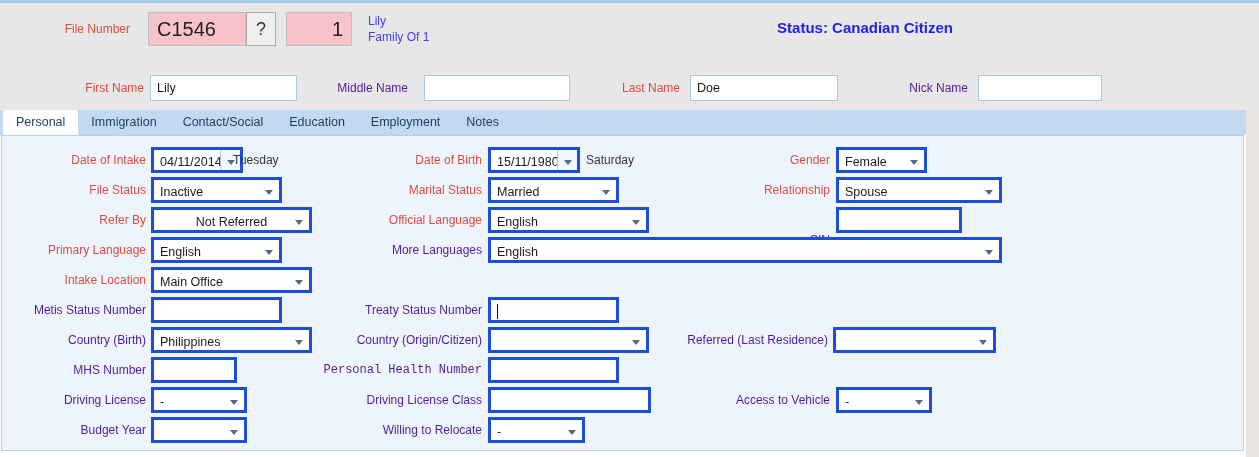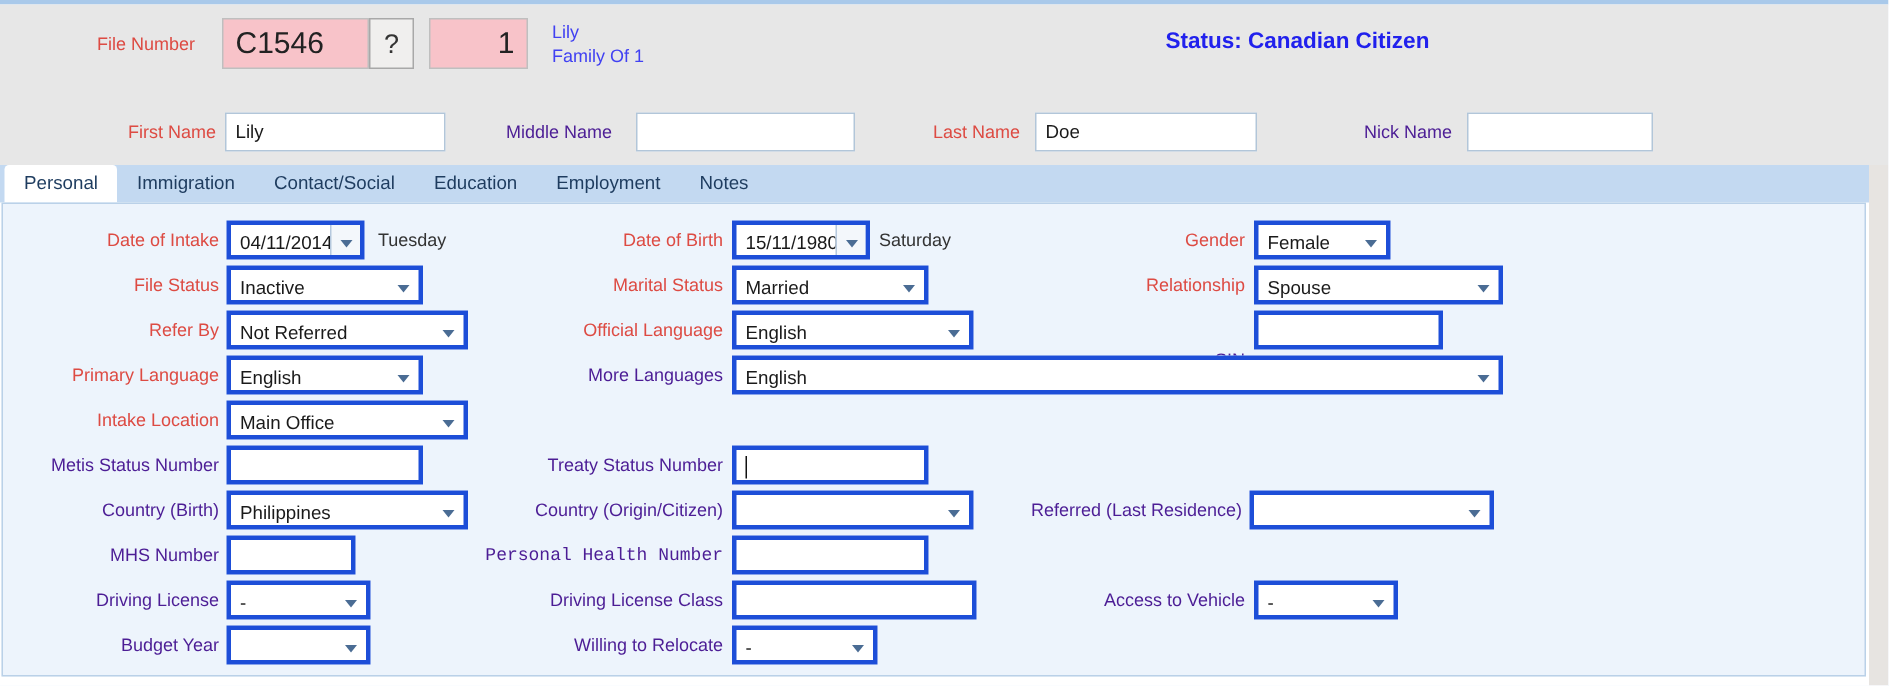--- a/index.html
+++ b/index.html
@@ -90,21 +90,21 @@
 
   <div class="panel">
 
     <div class="flabel req" style="left:4px; top:11px; width:140px;">Date of Intake</div>
     <div class="ctl" style="left:149px; top:11px; width:92px;">
       <span class="ctl-text">04/11/2014</span>
       <span class="dc-btn">
           <span class="arrow-in"></span>
         </span>
     </div>
-    <div class="daytext" style="left:250px; top:11px;">Tuesday</div>
+    <div class="daytext" style="left:231px; top:11px;">Tuesday</div>
 
     <div class="flabel req" style="left:280px; top:11px; width:200px;">Date of Birth</div>
     <div class="ctl" style="left:486px; top:11px; width:92px;">
       <span class="ctl-text">15/11/1980</span>
       <span class="dc-btn">
           <span class="arrow-in"></span>
         </span>
     </div>
     <div class="daytext" style="left:584px; top:11px;">Saturday</div>
 
@@ -124,21 +124,21 @@
       <span class="ctl-text">Married</span>
       <span class="arrow"></span>
     </div>
     <div class="flabel req" style="left:620px; top:41px; width:208px;">Relationship</div>
     <div class="ctl" style="left:834px; top:41px; width:166px;">
       <span class="ctl-text">Spouse</span>
       <span class="arrow"></span>
     </div>
 
     <div class="flabel req" style="left:4px; top:71px; width:140px;">Refer By</div>
-    <div class="ctl" style="left:149px; top:71px; width:161px;">
+    <div class="ctl" style="left:149px; top:71px; width:161px;text-align:center;">
       <span class="ctl-text">Not Referred</span>
       <span class="arrow"></span>
     </div>
     <div class="flabel req" style="left:280px; top:71px; width:200px;">Official Language</div>
     <div class="ctl" style="left:486px; top:71px; width:161px;">
       <span class="ctl-text">English</span>
       <span class="arrow"></span>
     </div>
     <div class="flabel" style="left:620px; top:71px; width:208px;margin-top:20px;">SIN</div>
     <div class="ctl" style="left:834px; top:71px; width:126px;">

